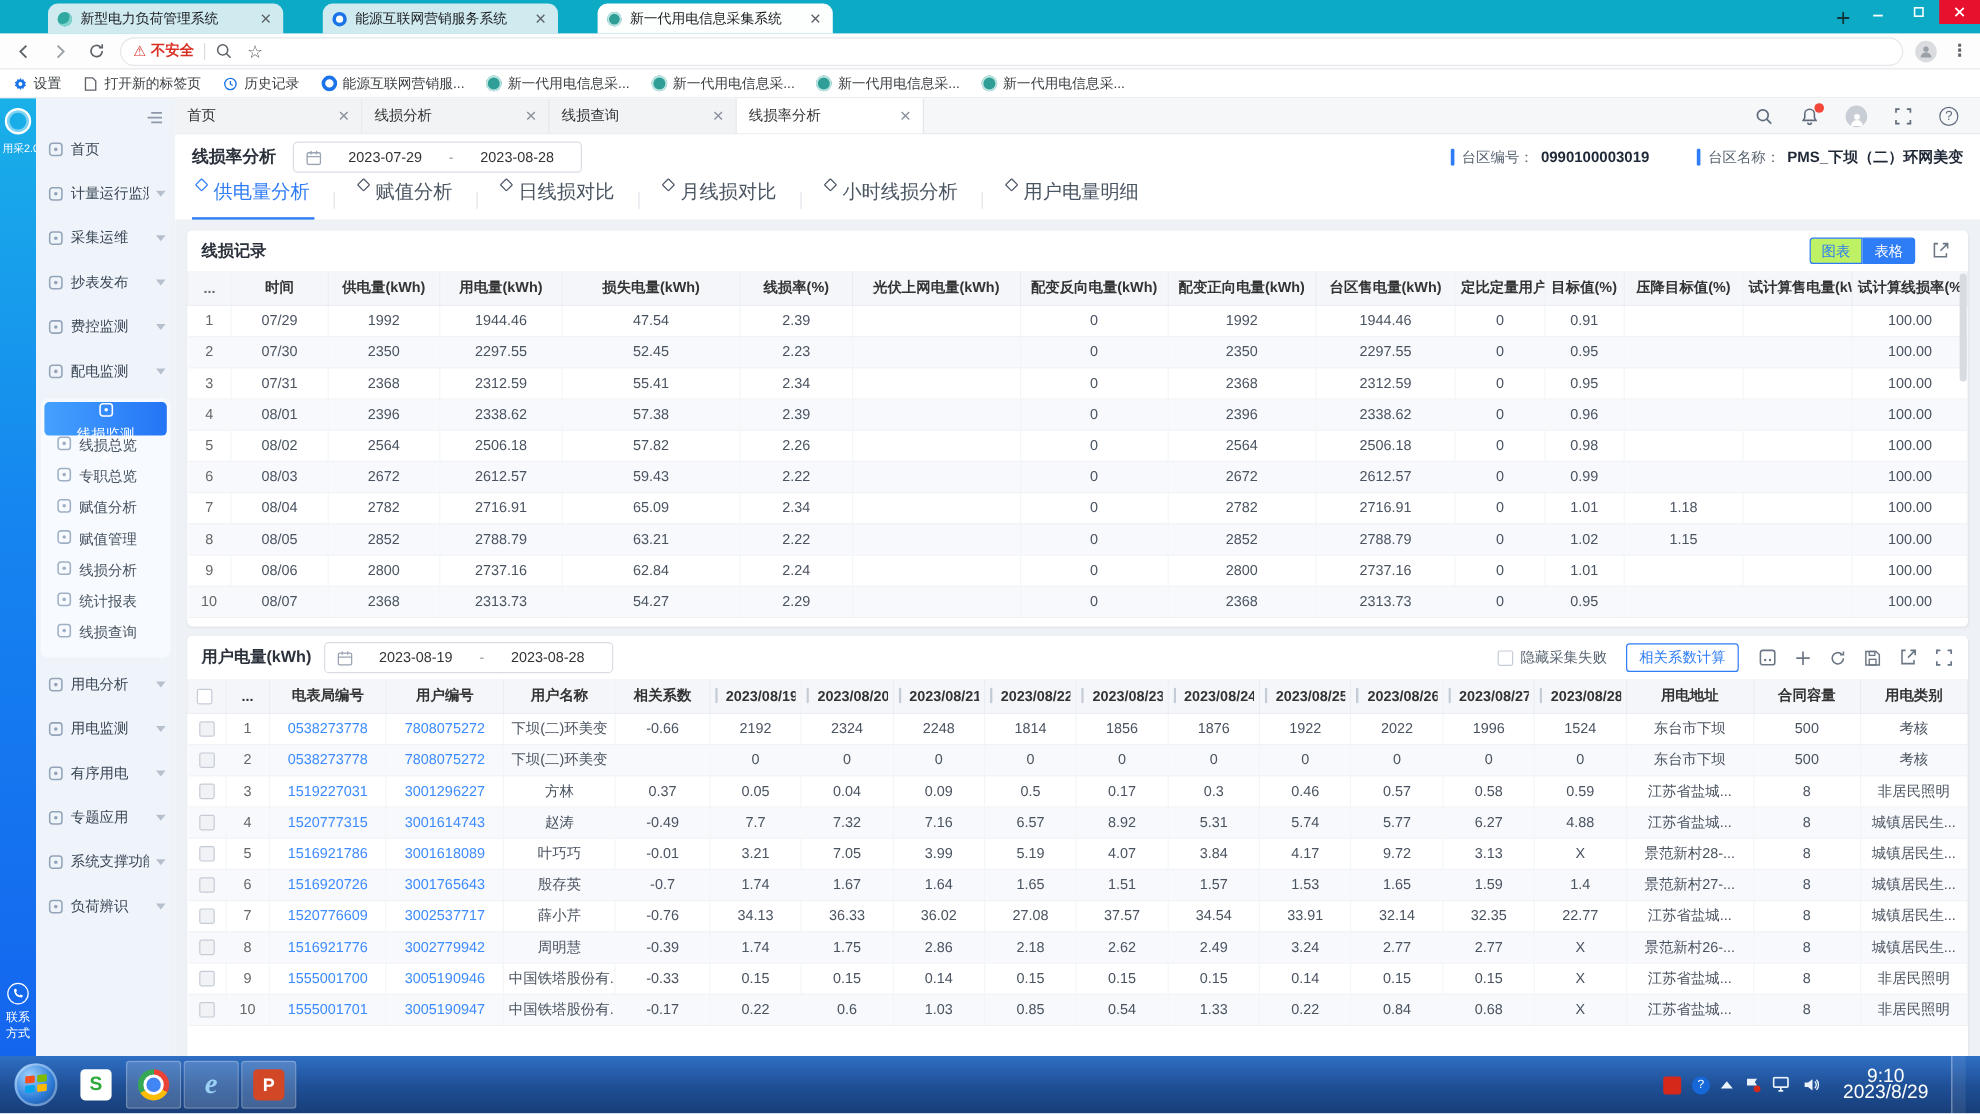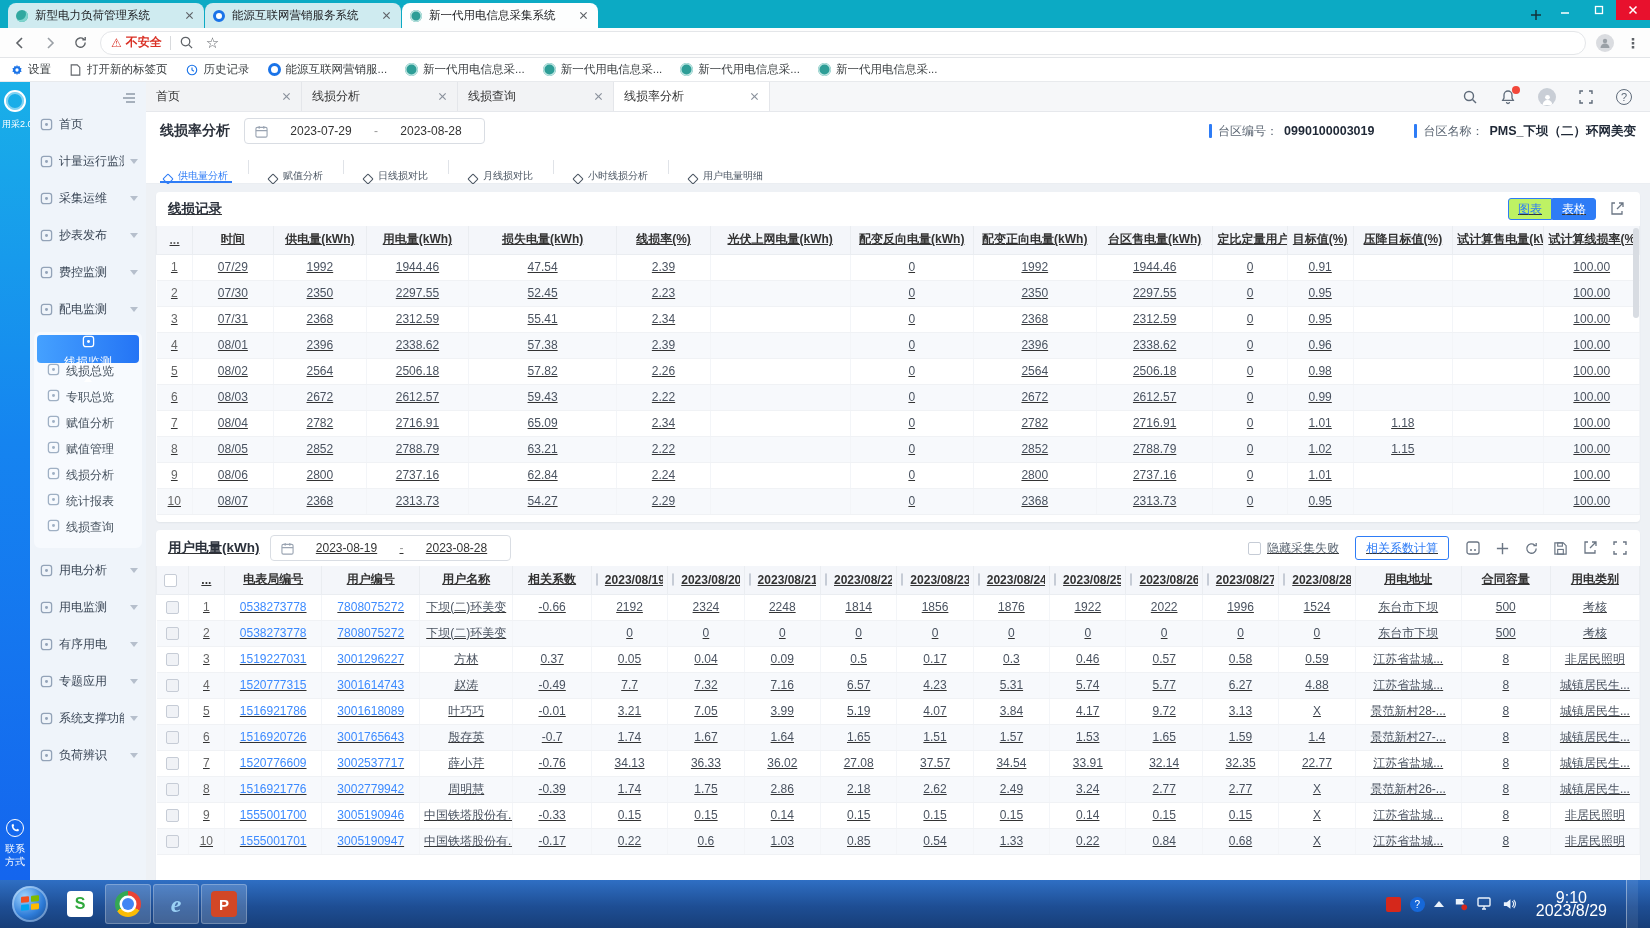--- a/index.html
+++ b/index.html
@@ -3,21 +3,21 @@
 <meta charset="utf-8">
 <style>
   * { margin:0; padding:0; box-sizing:border-box; }
   html,body { width:1650px; height:928px; overflow:hidden; }
   body { font-family:"Liberation Sans","DejaVu Sans",sans-serif; font-size:12px; color:#333; background:#fff; }
   .screen { position:relative; width:1650px; height:928px; overflow:hidden; background:#EEF1F5; }
 
   
   .titlebar { position:absolute; top:0; left:0; right:0; height:28px; background:#0CAAC4; display:flex; align-items:flex-end; }
   .btabs { display:flex; align-items:flex-end; padding-left:8px; flex:1; height:28px; }
-  .btab { width:196px; height:25px; margin-right:1px; border-radius:8px 8px 0 0; background:rgba(235,244,246,.88); display:flex; align-items:center; padding:0 8px; gap:7px; overflow:hidden; }
+  .btab { width:196px; height:25px; margin-right:1px; border-radius:8px 8px 0 0; background:rgba(235,244,246,.88); display:flex; align-items:center; padding:0 8px; gap:7px; overflow:hidden;margin-left:32px; }
   .btab.active { background:#FDFEFE; }
   .fav { width:12px; height:12px; border-radius:50%; flex:0 0 12px; }
   .fav-teal-swirl { background:#31A8A0; box-shadow:inset -2px -2px 0 #7FD4CD; }
   .fav-blue-ring { background:#fff; border:3px solid #1A73E8; }
   .fav-teal-globe { background:#2E9E97; box-shadow:inset 0 0 0 1.5px #BFE5E2; }
   .btitle { flex:1; font-size:11.5px; color:#202124; white-space:nowrap; overflow:hidden; }
   .bclose { width:14px; height:14px; display:flex; align-items:center; justify-content:center; border-radius:50%; color:#5F6368; }
   .newtab { width:24px; height:24px; margin:0 0 1px 6px; display:flex; align-items:center; justify-content:center; color:#12343B; }
   .winctl { display:flex; height:20px; align-self:flex-start; }
   .winbtn { width:34px; height:20px; display:flex; align-items:center; justify-content:center; color:#fff; }
@@ -83,29 +83,29 @@
   .datebox .d { width:86px; text-align:center; }
   .datebox .sep { color:#999; }
   .phead .flex { flex:1; }
   .kv { display:flex; align-items:center; gap:6px; margin-left:26px; }
   .kv .bar { width:3px; height:14px; background:#2E7CF6; border-radius:1px; }
   .kv .k { color:#5A6572; font-size:12px; }
   .kv .v { color:#1F2836; font-weight:bold; font-size:12.5px; }
 
   
   .stabs { height:34px; background:#fff; border-bottom:1px solid #EBEEF2; display:flex; align-items:center; padding:0 14px; }
-  .stab { display:flex; align-items:flex-end; gap:6px; padding:0 4px; height:100%; color:#4A5562; font-size:10px; position:relative; }
+  .stab { display:flex; align-items:flex-start; gap:6px; padding:0 4px; height:100%; color:#4A5562; font-size:16px; position:relative; }
   .stab .dia { width:8px; height:8px; border:1.5px solid currentColor; transform:rotate(45deg); border-radius:1px; }
   .stab.active { color:#2E7CF6; }
   .stab.active::after { content:""; position:absolute; left:0; right:0; bottom:0; height:2px; background:#2E7CF6; }
   .stab-sep { width:1px; height:14px; background:#E0E3E8; margin:0 16px; }
 
   
   .content { flex:1; background:#EEF1F5; padding:8px 10px; overflow:hidden; position:relative; }
-  .panel { background:#fff; border-radius:4px; box-shadow:0 1px 2px rgba(31,45,61,.06); overflow:hidden; position:relative;text-decoration:underline; }
+  .panel { background:#fff; border-radius:4px; box-shadow:0 1px 2px rgba(31,45,61,.06); overflow:hidden; position:relative; }
   .panel1 { height:330px; }
   .panel2 { height:421px; margin-top:8px; }
   .p1head { height:34px; display:flex; align-items:center; padding:0 12px; gap:10px; }
   .psec-title { font-size:13.5px; font-weight:bold; color:#2B313B; }
   .p1head .flex, .p2head .flex { flex:1; }
   .toggle { display:flex; }
   .tg { height:22px; padding:0 9px; font-size:12px; display:flex; align-items:center; border:1px solid #2E7CF6; }
   .tg.chart { color:#2E7CF6; background:#bef264; border-radius:3px 0 0 3px; }
   .tg.table { color:#fff; background:#2E7CF6; border-radius:0 3px 3px 0; }
   .iconbtn { color:#6B7684; display:flex; align-items:center; justify-content:center; width:22px; height:22px; }
@@ -1088,21 +1088,21 @@
                   <td><span class="cb"></span></td>
                   <td class="seq">4</td>
                   <td class="link">1520777315</td>
                   <td class="link">3001614743</td>
                   <td>赵涛</td>
                   <td>-0.49</td>
                   <td>7.7</td>
                   <td>7.32</td>
                   <td>7.16</td>
                   <td>6.57</td>
-                  <td>4.23</td>
+                  <td>8.92</td>
                   <td>5.31</td>
                   <td>5.74</td>
                   <td>5.77</td>
                   <td>6.27</td>
                   <td>4.88</td>
                   <td>江苏省盐城...</td>
                   <td>8</td>
                   <td>城镇居民生...</td>
                 </tr>
                 <tr>

